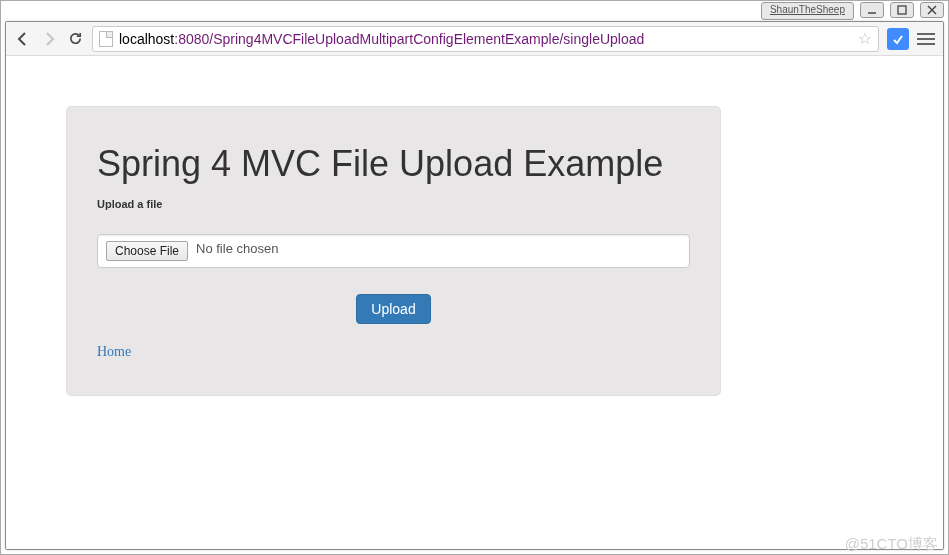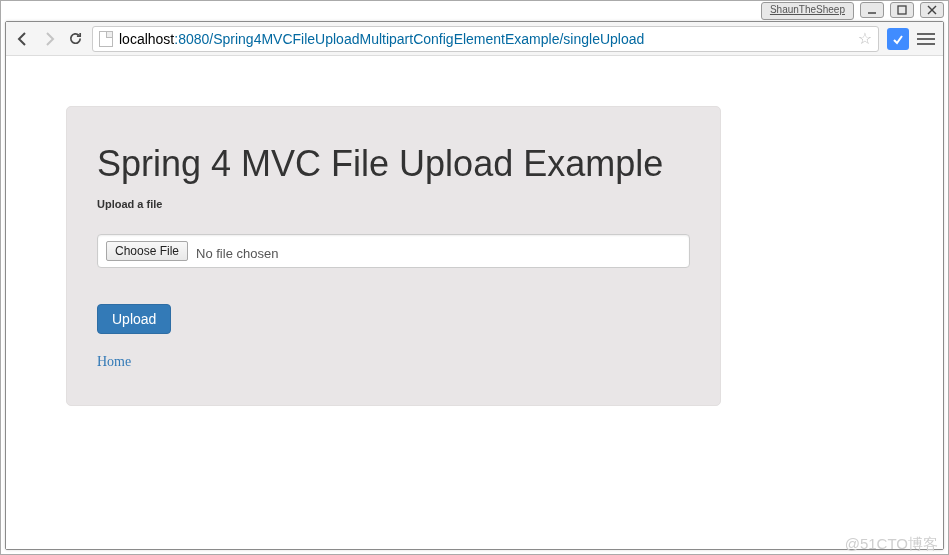--- a/index.html
+++ b/index.html
@@ -121,21 +121,21 @@
       content: "";
       position: absolute;
       top: 0; right: 0;
       width: 5px; height: 5px;
       background: #eee;
       border-left: 1px solid #bbb;
       border-bottom: 1px solid #bbb;
     }
     .url { flex: 1; color: #333; }
     .url .host { color: #000; }
-    .url .path { color: #0369a1; }
+    .url .path { color: #701a75; }
     .star { color: #bbb; font-size: 16px; }
     .ext-btn {
       width: 22px; height: 22px;
       background: #408cff;
       border-radius: 3px;
       display: flex;
       align-items: center;
       justify-content: center;
       color: #fff;
       font-size: 13px;
@@ -178,40 +178,40 @@
       margin-bottom: 24px;
       display: block;
     }
     .file-field {
       background: #fff;
       border: 1px solid #ccc;
       border-radius: 4px;
       padding: 6px 8px;
       height: 34px;
       display: flex;
-      align-items: flex-end;
+      align-items: flex-start;
       gap: 8px;
       box-shadow: inset 0 1px 2px rgba(0,0,0,0.07);
     }
     .choose-btn {
       background: linear-gradient(#f8f8f8,#e8e8e8);
       border: 1px solid #a7a7a7;
       border-radius: 2px;
       font-size: 12px;
       padding: 2px 8px;
       color: #222;
     }
     .no-file {
       font-size: 13px;
       color: #555;
     }
     .actions {
       display: flex;
-      justify-content: flex-start;
-      margin-top: 36px;
+      justify-content: center;
+      margin-top: 26px;
     }
     .btn-primary {
       background: #337ab7;
       border: 1px solid #2e6da4;
       color: #fff;
       font-size: 14px;
       padding: 6px 14px;
       border-radius: 4px;
     }
     .home-link {

